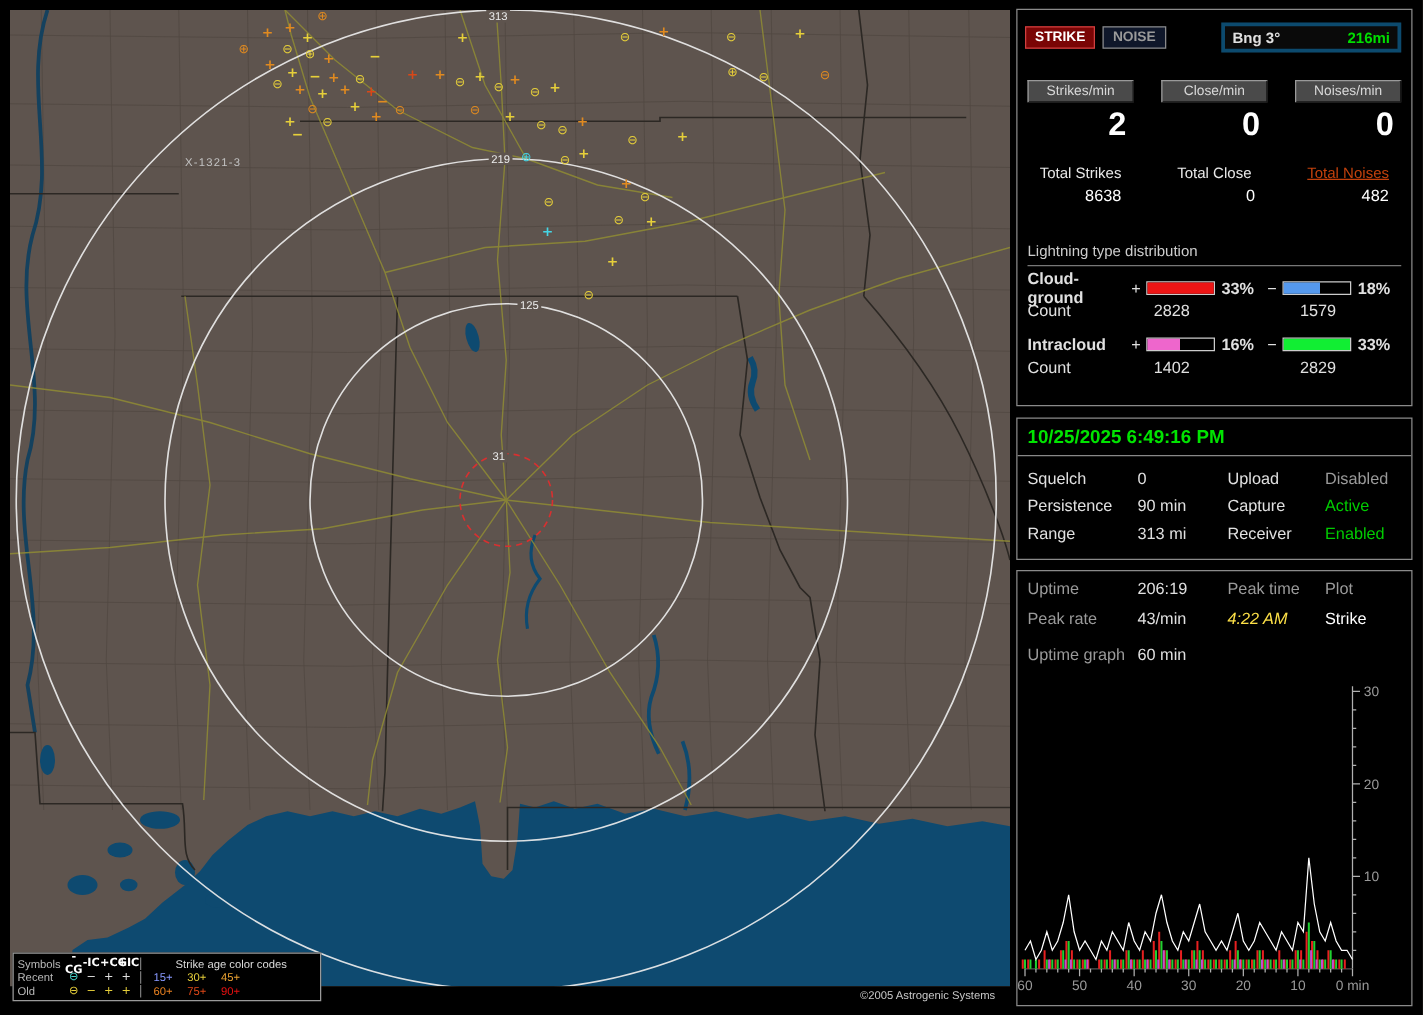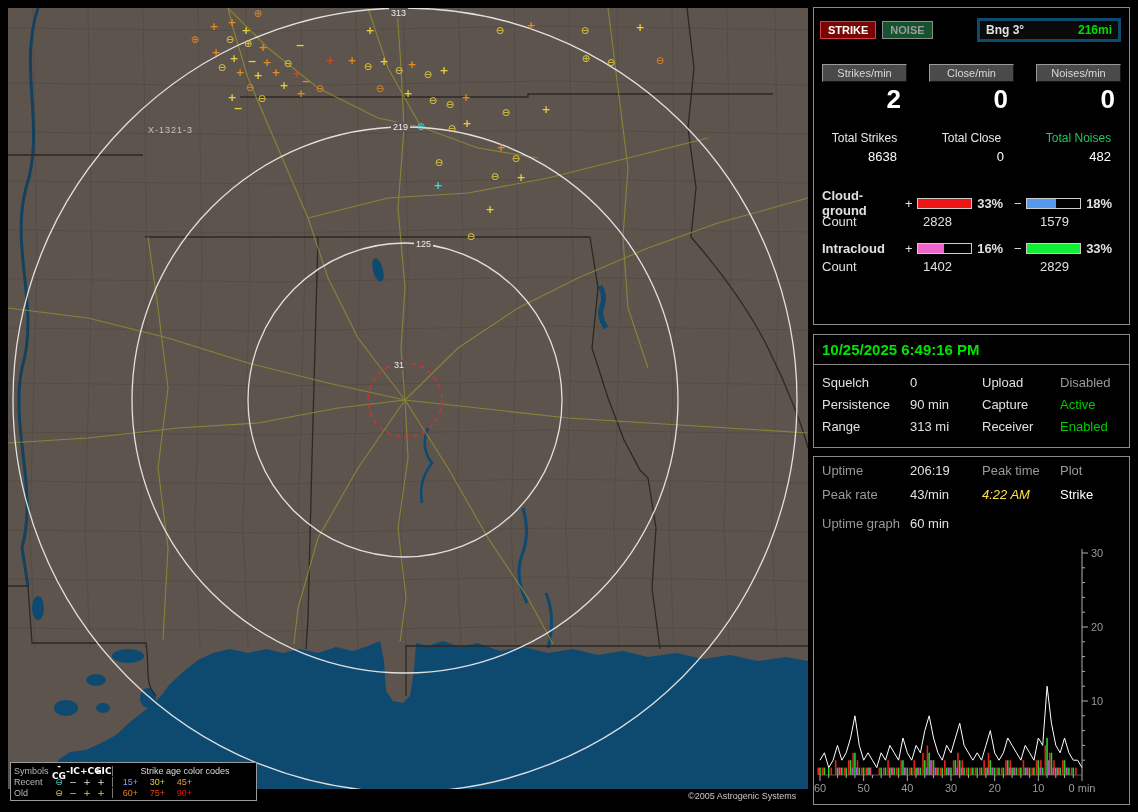--- a/index.html
+++ b/index.html
@@ -27,21 +27,21 @@
   .copyright{position:absolute;left:688px;top:791px;font-size:9px;color:#c8c8c8;}
   
   .panel{position:absolute;left:813px;width:317px;background:#000;border:1px solid #8a8a8a;
          box-sizing:border-box;color:#e0e0e0;font-size:13px;}
   .p1{top:7px;height:318px;}
   .p2{top:334px;height:114px;}
   .p3{top:456px;height:349px;}
   .p1-top{display:flex;align-items:center;margin:10px 8px 0 6px;}
   .btn-strike{background:#7a0505;border:1px solid #d04040;color:#fff;font-weight:bold;font-size:11px;
               padding:2px 7px;margin-right:6px;cursor:pointer;}
-  .btn-noise{background:#14532d;border:1px solid #8a8a8a;color:#9a9a9a;font-weight:bold;font-size:11px;
+  .btn-noise{background:#0f172a;border:1px solid #8a8a8a;color:#9a9a9a;font-weight:bold;font-size:11px;
              padding:2px 7px;cursor:pointer;}
   .bearing{margin-left:auto;border:3px solid #0c4a6e;background:#0a0a0a;display:flex;width:126px;
            justify-content:space-between;padding:2px 6px;font-weight:bold;font-size:12px;}
   .rate-grid{display:grid;grid-template-columns:1fr 1fr 1fr;column-gap:22px;margin:22px 8px 0;}
   .rate-btn{background:#4a4a4a;border-top:1px solid #9a9a9a;border-left:1px solid #9a9a9a;
             border-right:1px solid #161616;border-bottom:1px solid #161616;color:#d8d8d8;
             font-size:11px;text-align:center;padding:2px 0;cursor:pointer;}
   .rate-val{font-size:26px;font-weight:bold;text-align:right;padding-right:6px;margin-top:2px;color:#fff;}
   .total-label{font-size:12px;text-align:center;margin-top:16px;color:#e8e8e8;}
   .total-val{font-size:13px;text-align:right;padding-right:10px;margin-top:4px;color:#fff;}
@@ -277,26 +277,27 @@
     </div>
     <div class="rate-grid">
       <button class="rate-btn">Strikes/min</button>
       <button class="rate-btn">Close/min</button>
       <button class="rate-btn">Noises/min</button>
       <div class="rate-val">2</div>
       <div class="rate-val">0</div>
       <div class="rate-val">0</div>
       <div class="total-label" style="color: rgb(232, 232, 232);">Total Strikes</div>
       <div class="total-label" style="color: rgb(232, 232, 232);">Total Close</div>
-      <div class="total-label" style="color: #22c55e;">Total Noises</div>
+      <div class="total-label" style="color: #c2410c; text-decoration: underline;">Total Noises</div>
       <div class="total-val">8638</div>
       <div class="total-val">0</div>
       <div class="total-val">482</div>
     </div>
     <div class="dist">
+      <div class="dist-title">Lightning type distribution</div>
 
       <div class="dist-row">
         <span class="dist-name">Cloud-ground</span>
         <span class="sign">+</span>
         <span class="bar">
             <span class="bar-fill" style="width: 100%; background: rgb(238, 21, 21);"></span>
           </span>
         <span class="pct">33%</span>
         <span class="sign">−</span>
         <span class="bar">

